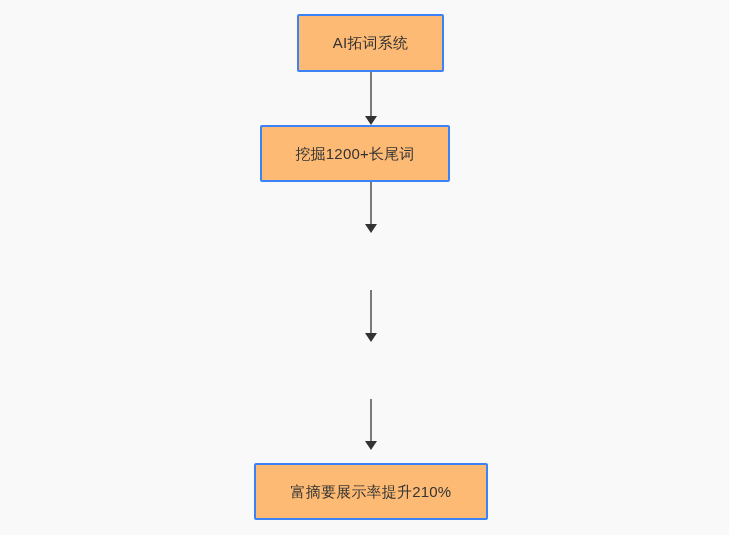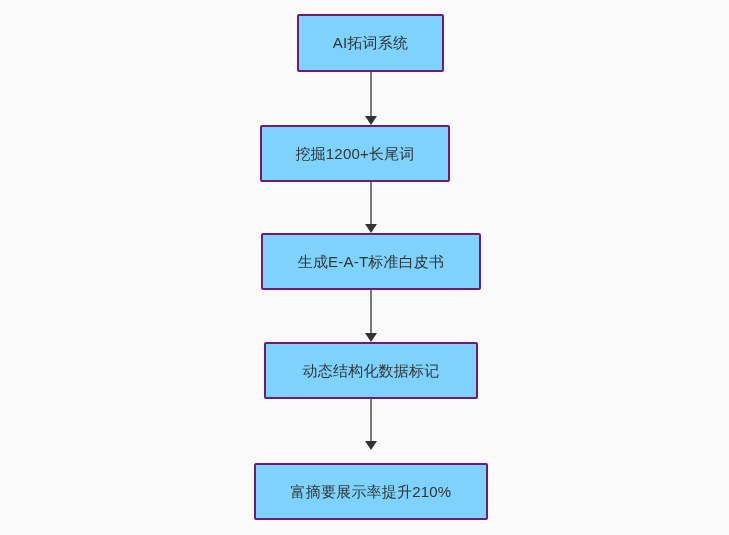--- a/index.html
+++ b/index.html
@@ -15,22 +15,22 @@
     overflow: hidden;
   }
   #flowchart {
     position: relative;
     width: 729px;
     height: 535px;
   }
   .node {
     position: absolute;
     box-sizing: border-box;
-    background: #7dd3fc;
-    border: 2px solid #701a75;
+    background: #fdba74;
+    border: 2px solid #3b82f6;
     border-radius: 2px;
     display: flex;
     align-items: center;
     justify-content: center;
     color: #333333;
     font-size: 15px;
     line-height: 1.2;
     letter-spacing: 0.2px;
     white-space: nowrap;
     font-family: "Liberation Sans", "DejaVu Sans", sans-serif;
@@ -85,25 +85,19 @@
   </div>
 
   <div class="node" style="left: 297px; top: 14px; width: 147px; height: 58px;">
     <span class="node-label">AI拓词系统</span>
   </div>
 
   <div class="node" style="left: 260px; top: 125px; width: 190px; height: 57px;">
     <span class="node-label">挖掘1200+长尾词</span>
   </div>
 
-  <div class="node" style="left: 261px; top: 233px; width: 220px; height: 57px;">
-    <span class="node-label">生成E-A-T标准白皮书</span>
-  </div>
 
-  <div class="node" style="left: 264px; top: 342px; width: 214px; height: 57px;">
-    <span class="node-label">动态结构化数据标记</span>
-  </div>
 
   <div class="node" style="left: 254px; top: 463px; width: 234px; height: 57px;">
     <span class="node-label">富摘要展示率提升210%</span>
   </div>
 
 </div>
 
 </body></html>

